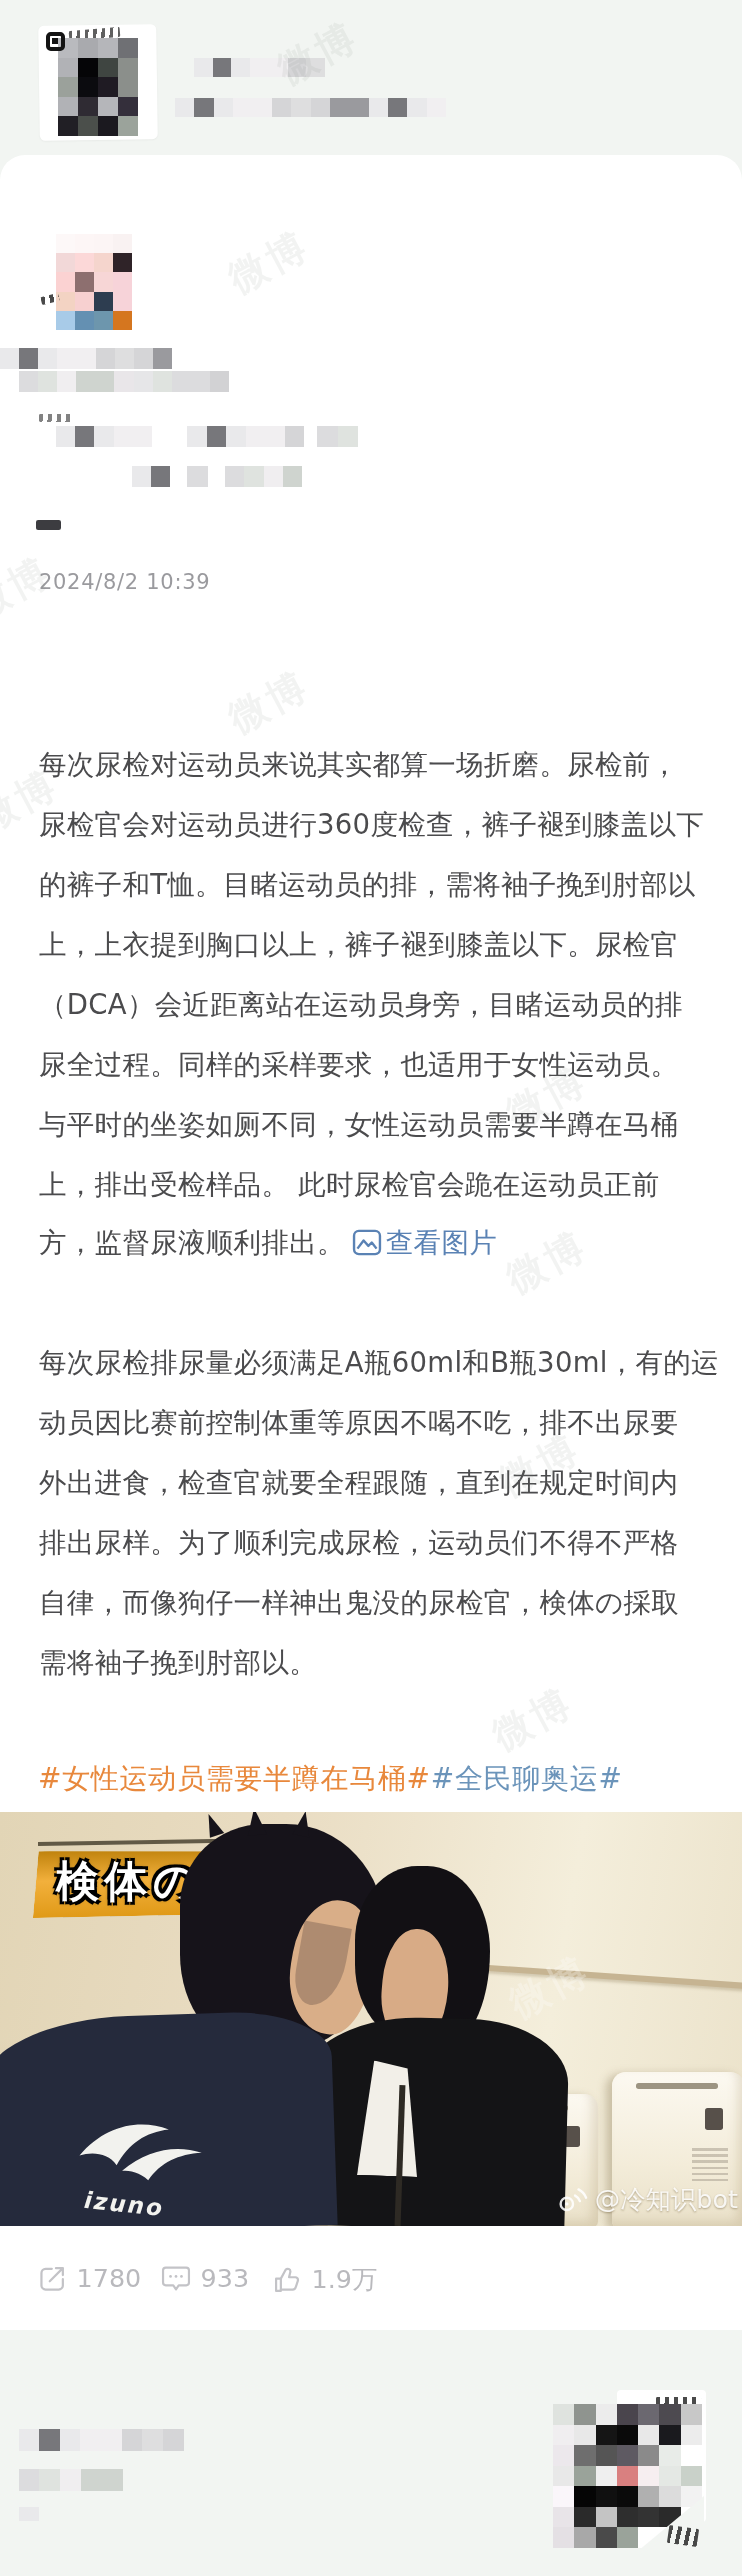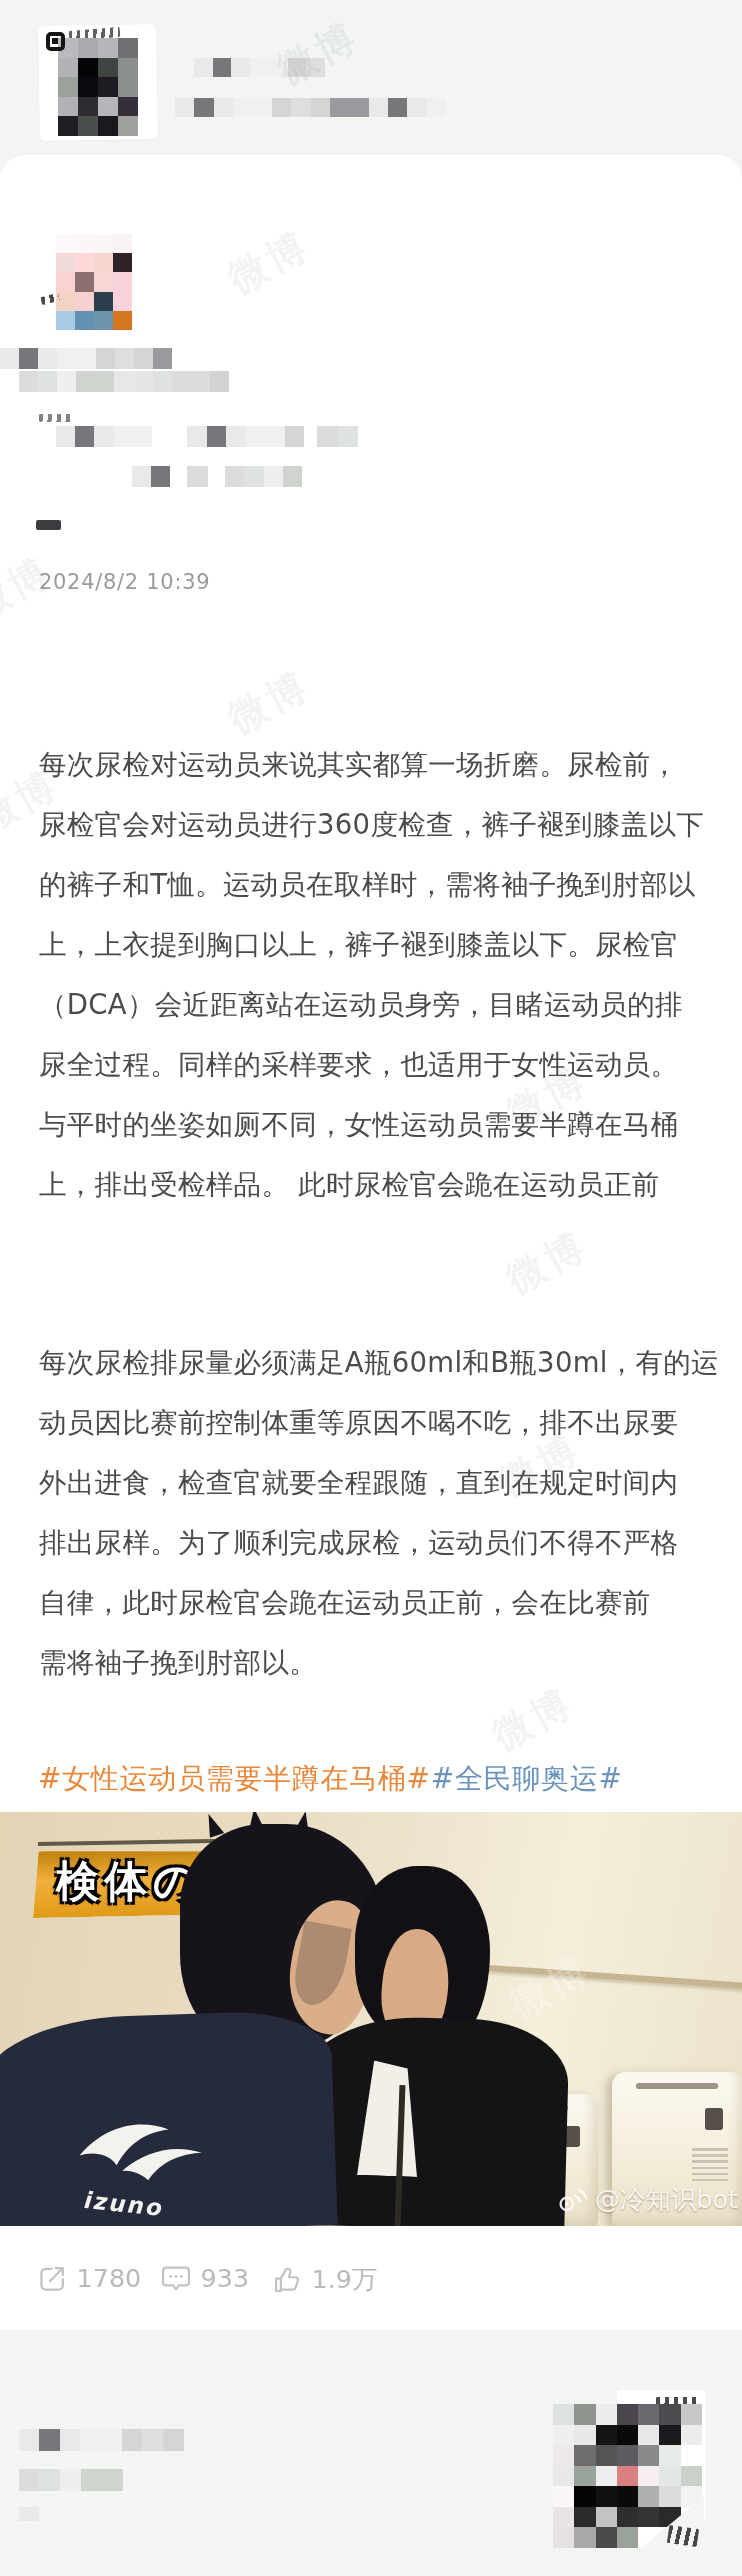--- a/index.html
+++ b/index.html
@@ -256,34 +256,44 @@
         <div style="background: rgb(207, 212, 207);"></div>
       </div>
   </div>
 
   <div class="tag-bar"></div>
   <div class="date">2024/8/2 10:39</div>
 
   <div class="para" style="top:747px;">
       <div class="tline">每次尿检对运动员来说其实都算一场折磨。尿检前，</div>
       <div class="tline">尿检官会对运动员进行360度检查，裤子褪到膝盖以下</div>
-      <div class="tline">的裤子和T恤。运动员在取样时，需将袖子挽到肘部以</div>
+      <div class="tline">的裤子和T恤。目睹运动员的排，需将袖子挽到肘部以</div>
       <div class="tline">上，上衣提到胸口以上，裤子褪到膝盖以下。尿检官</div>
       <div class="tline">（DCA）会近距离站在运动员身旁，目睹运动员的排</div>
       <div class="tline">尿全过程。同样的采样要求，也适用于女性运动员。</div>
       <div class="tline">与平时的坐姿如厕不同，女性运动员需要半蹲在马桶</div>
       <div class="tline">上，排出受检样品。 此时尿检官会跪在运动员正前</div>
     </div>
+  <div class="line9">
+    <span class="txt">方，监督尿液顺利排出。</span>
+    <span class="view-link">
+      <svg width="30" height="29" viewBox="0 0 44 42">
+        <rect x="3" y="4" width="38" height="34" rx="7" fill="none" stroke="#5a82b4" stroke-width="3.5"></rect>
+        <path d="M8 30 L17 18 L24 26 L29 21 L36 30" fill="none" stroke="#5a82b4" stroke-width="3.5" stroke-linejoin="round"></path>
+      </svg>
+      <span class="lk">查看图片</span>
+    </span>
+  </div>
 
   <div class="para" style="top:1345px;">
       <div class="tline">每次尿检排尿量必须满足A瓶60ml和B瓶30ml，有的运</div>
       <div class="tline">动员因比赛前控制体重等原因不喝不吃，排不出尿要</div>
       <div class="tline">外出进食，检查官就要全程跟随，直到在规定时间内</div>
       <div class="tline">排出尿样。为了顺利完成尿检，运动员们不得不严格</div>
-      <div class="tline">自律，此时尿检官会跪在运动员正前，会在比赛前</div>
+      <div class="tline">自律，而像狗仔一样神出鬼没的尿检官，検体の採取</div>
       <div class="tline">需将袖子挽到肘部以。</div>
     </div>
 
   <div class="hashtags"><span class="hash1">#女性运动员需要半蹲在马桶#</span><span class="hash2">#全民聊奥运#</span></div>
 
   <div class="photo">
     <div class="wall"></div>
     <div class="rail"></div>
     <div class="wall-shade"></div>
 

